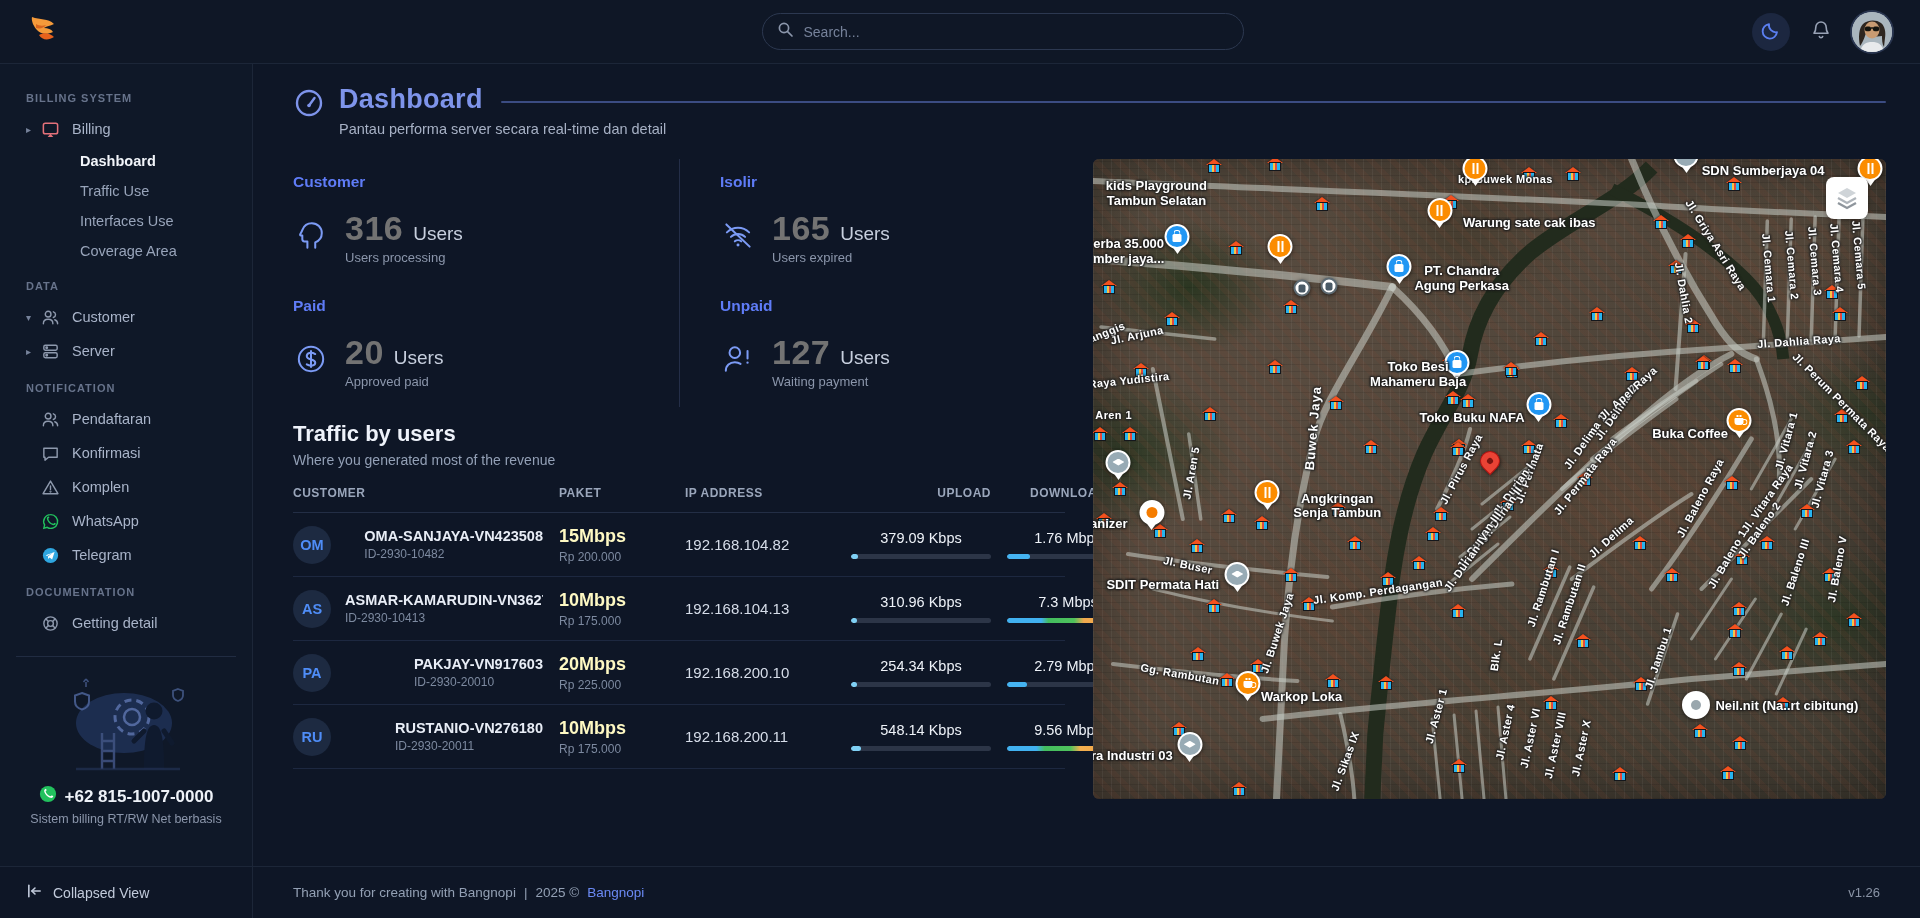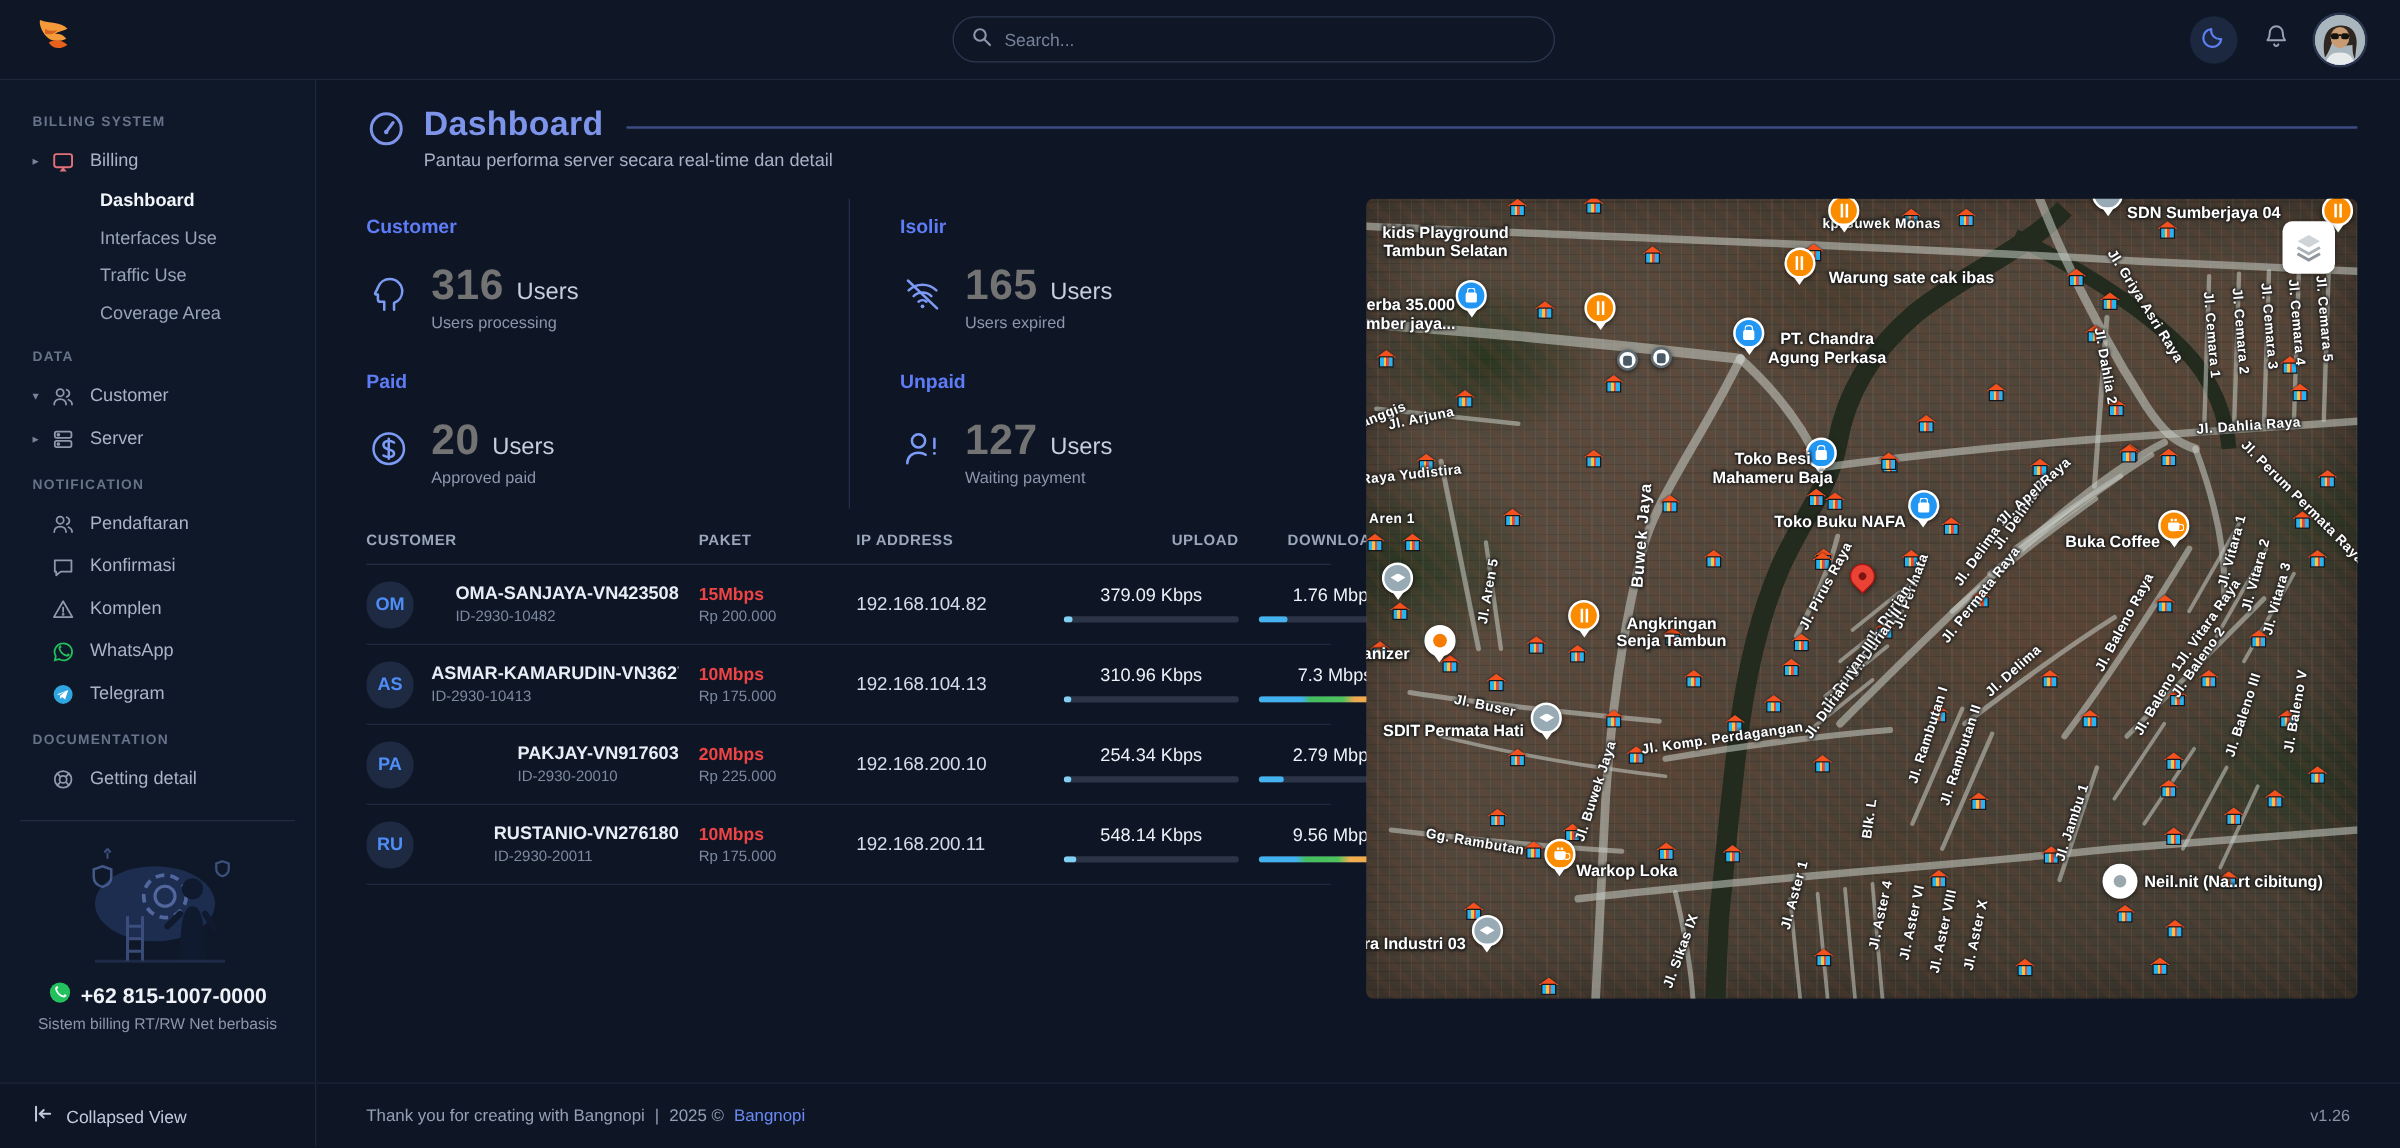--- a/index.html
+++ b/index.html
@@ -63,21 +63,21 @@
 
   .ttable { margin-top:18px; }
   .trow { display:grid; grid-template-columns:250px 110px 150px 140px 122px; column-gap:16px; align-items:center; }
   .thead { padding-bottom:12px; border-bottom:1px solid #232e45; }
   .thead span { font-size:12px; font-weight:bold; letter-spacing:.5px; color:#9aa6bb; }
   .trow.data { padding:11px 0; border-bottom:1px solid #1d2840; min-height:64px; }
   .cust-cell { display:flex; align-items:center; gap:14px; overflow:hidden;justify-content:space-between; }
   .cust-avatar { width:38px; height:38px; border-radius:50%; background:#1d2a41; color:#4f8df7; font-weight:bold; font-size:14.5px; display:flex; align-items:center; justify-content:center; flex:0 0 38px; }
   .cust-name { font-size:14.5px; font-weight:bold; color:#e8edf6; white-space:nowrap; overflow:hidden; }
   .cust-id { font-size:12px; color:#7d8aa0; margin-top:3px; }
-  .paket-main { font-size:14px; font-weight:bold; color:#ef4444; }
+  .paket-main { font-size:18px; font-weight:bold; color:#fef9c3; }
   .paket-price { font-size:12px; color:#7d8aa0; margin-top:3px; }
   .ip-cell { font-size:15px; color:#d6dde9; }
   .rate-cell { text-align:center; }
   .rate-val { font-size:14.5px; color:#eef2f8; }
   .bar-track { margin-top:8px; height:5px; border-radius:3px; background:#2c3547; overflow:hidden; }
   .bar-fill { height:100%; border-radius:3px; }
   .fill-lightblue { background:#7fd0f4; }
   .fill-blue { background:#45b3f1; }
   .fill-rainbow { background:linear-gradient(90deg,#41b1f0 0%,#41b1f0 28%,#43bd5f 34%,#4fc25c 55%,#f0a84e 63%,#f3b04d 93%,#e0413c 97%,#e0413c 100%); }
   .fill-rainbow-red { background:linear-gradient(90deg,#41b1f0 0%,#41b1f0 24%,#43bd5f 31%,#4fc25c 52%,#f3ae4e 60%,#f0a84a 80%,#e0413c 88%,#dc3a34 100%); }
@@ -209,22 +209,22 @@
       <span class="caret">▸</span>
       <span class="nico">
         <svg width="19" height="19" viewBox="0 0 20 20" fill="none" stroke="#e4717a" stroke-width="1.6">
           <rect x="2.5" y="3.5" width="15" height="11" rx="2"></rect>
           <path d="M7 18l3-3.6 3 3.6z" fill="#e4717a" stroke="none"></path>
         </svg>
       </span>
       <span>Billing</span>
     </div>
     <div class="sub-item active">Dashboard</div>
+    <div class="sub-item">Traffic Use</div>
     <div class="sub-item">Interfaces Use</div>
-    <div class="sub-item">Traffic Use</div>
     <div class="sub-item">Coverage Area</div>
 
     <div class="sec-label">DATA</div>
     <div class="nav-item">
       <span class="caret">▾</span>
       <span class="nico">
         <svg width="19" height="19" viewBox="0 0 20 20" fill="none" stroke="#8e99ad" stroke-width="1.5" stroke-linecap="round">
           <circle cx="7.5" cy="6.5" r="3"></circle>
             <path d="M2.5 16.5c0-3 2.3-4.6 5-4.6s5 1.6 5 4.6"></path>
           <path d="M13 4c1.4.5 2.3 1.6 2.3 3S14.4 9.5 13 10"></path>
@@ -434,20 +434,24 @@
                 <div class="stat-vrow">
                   <span class="stat-value">127</span>
                   <span class="stat-unit">Users</span>
                 </div>
                 <div class="stat-sub">Waiting payment</div>
               </div>
             </div>
           </div>
         </div>
 
+        <div class="traffic-head">
+          <div class="traffic-title">Traffic by users</div>
+          <div class="traffic-sub">Where you generated most of the revenue</div>
+        </div>
 
         <div class="ttable">
           <div class="trow thead">
             <span>CUSTOMER</span>
             <span>PAKET</span>
             <span>IP ADDRESS</span>
             <span style="text-align:right">UPLOAD</span>
             <span style="text-align:center">DOWNLOAD</span>
           </div>
 

